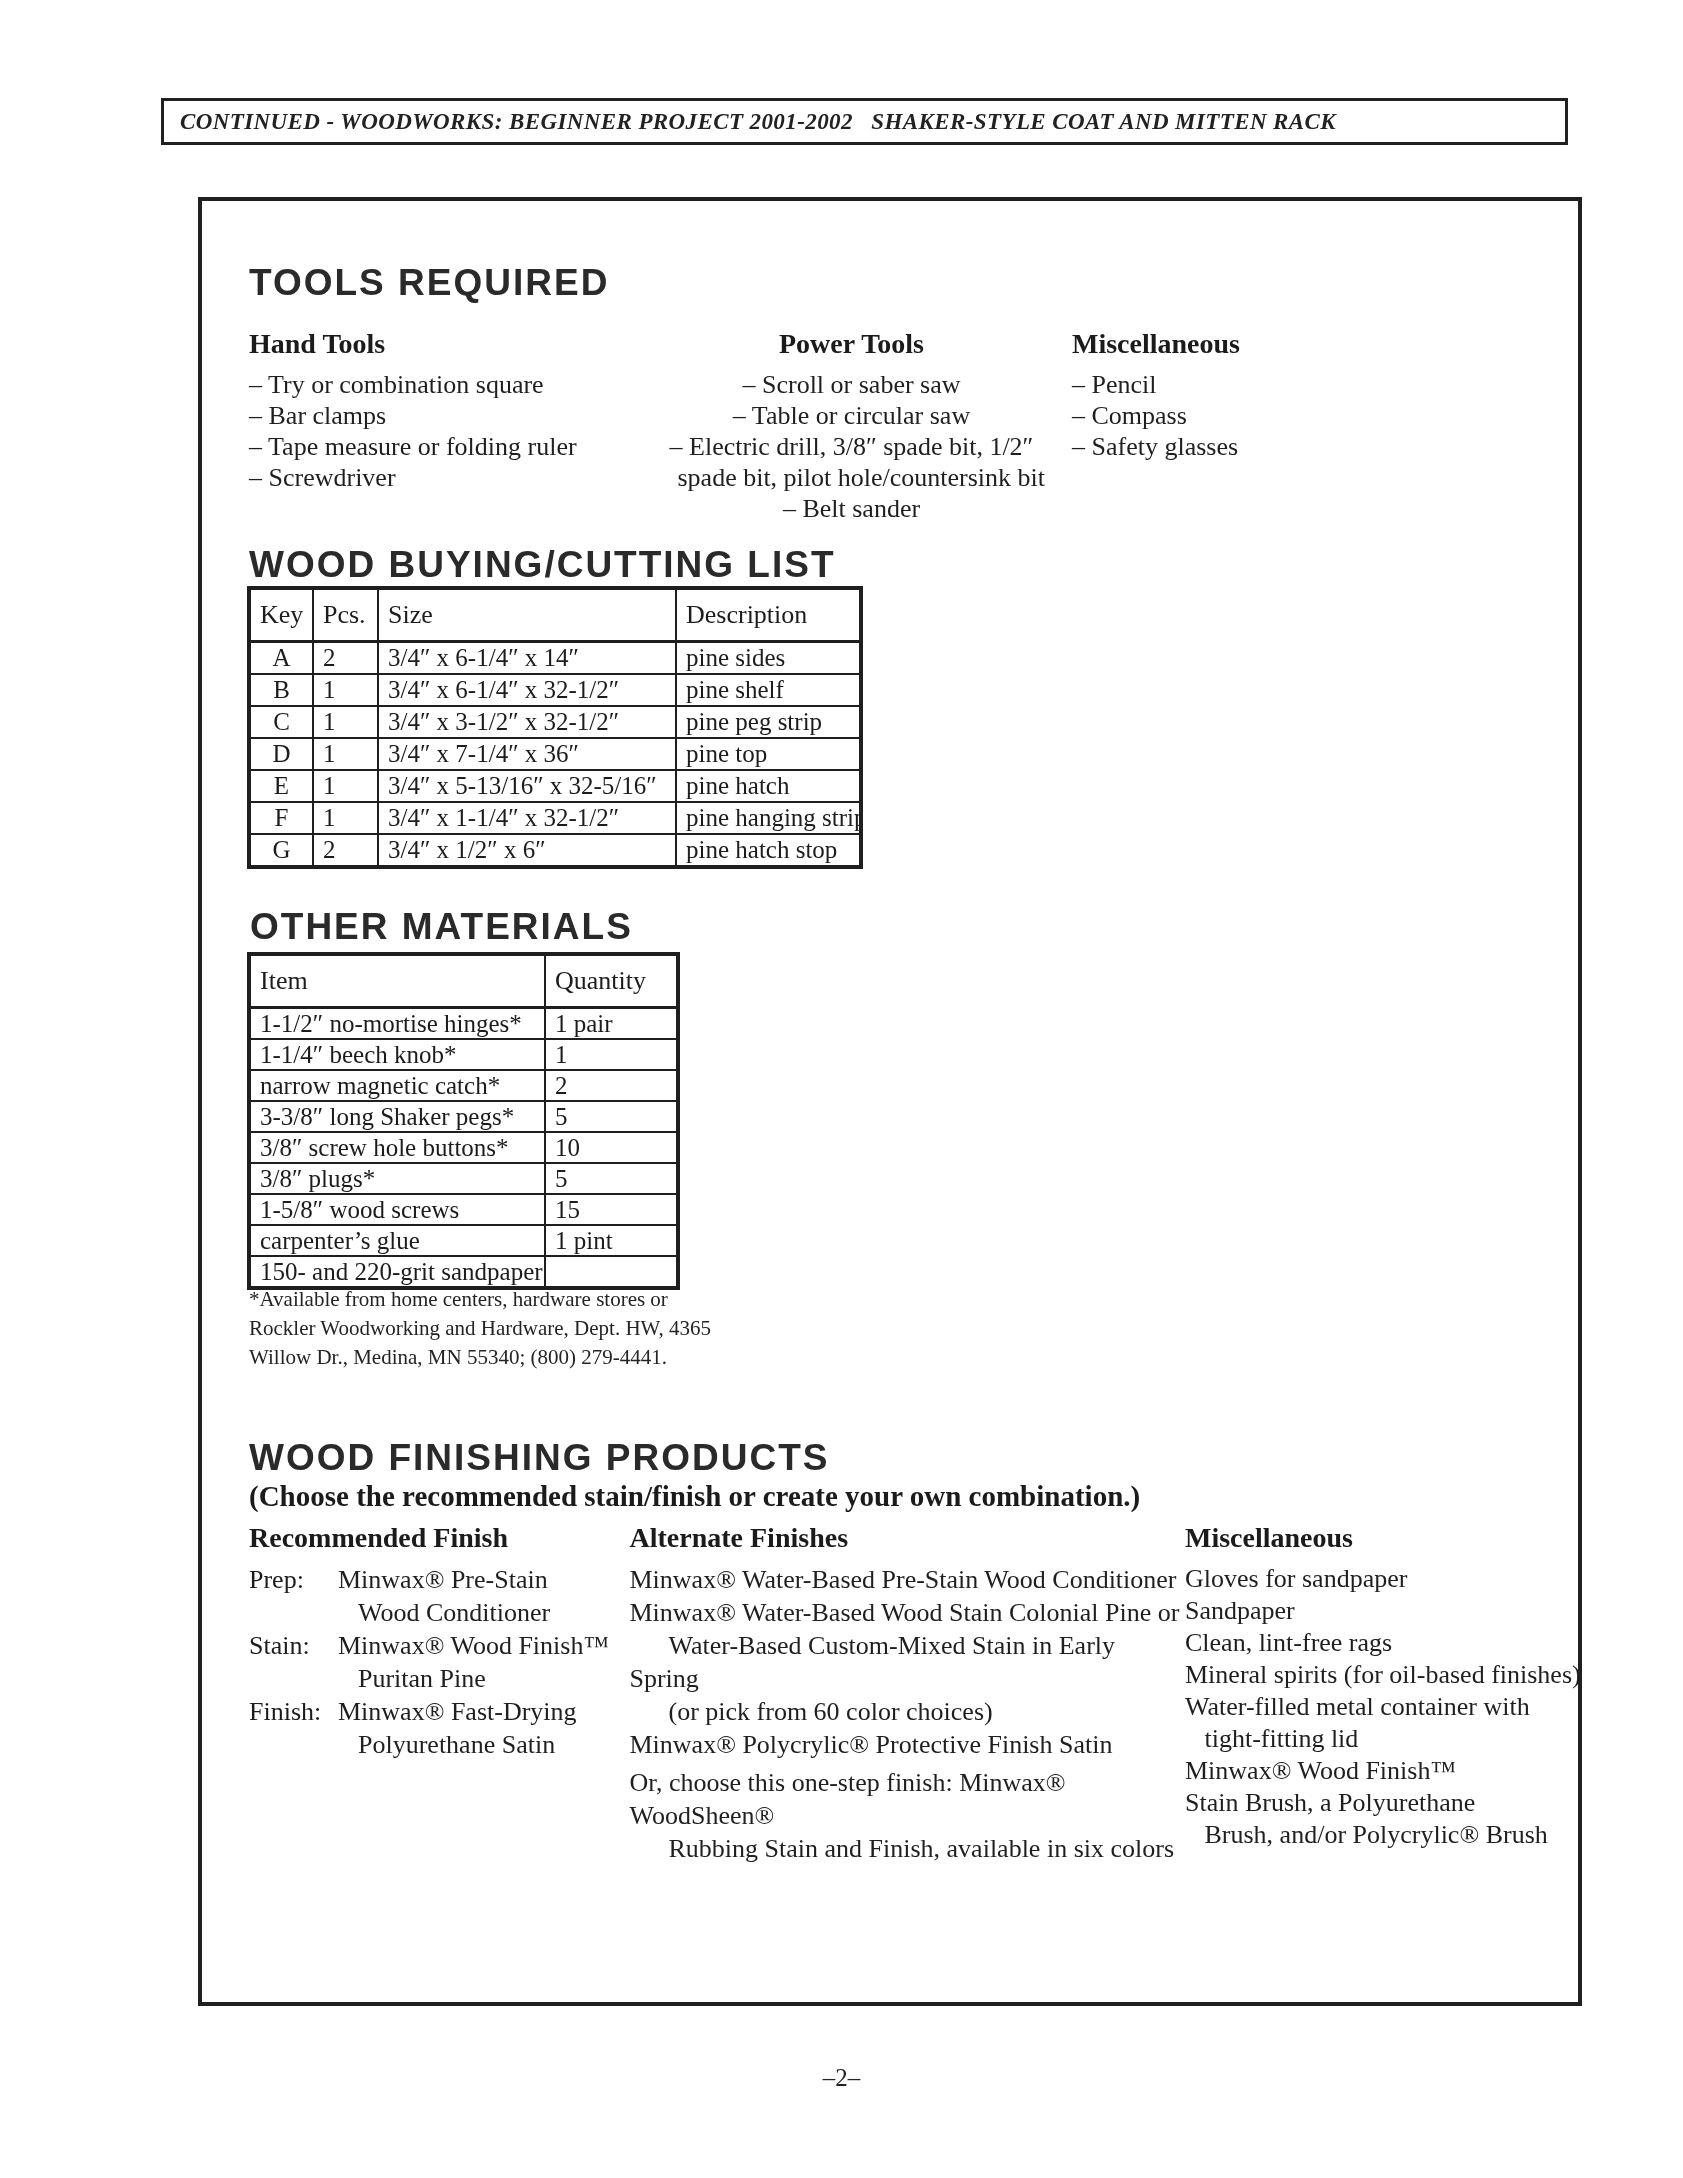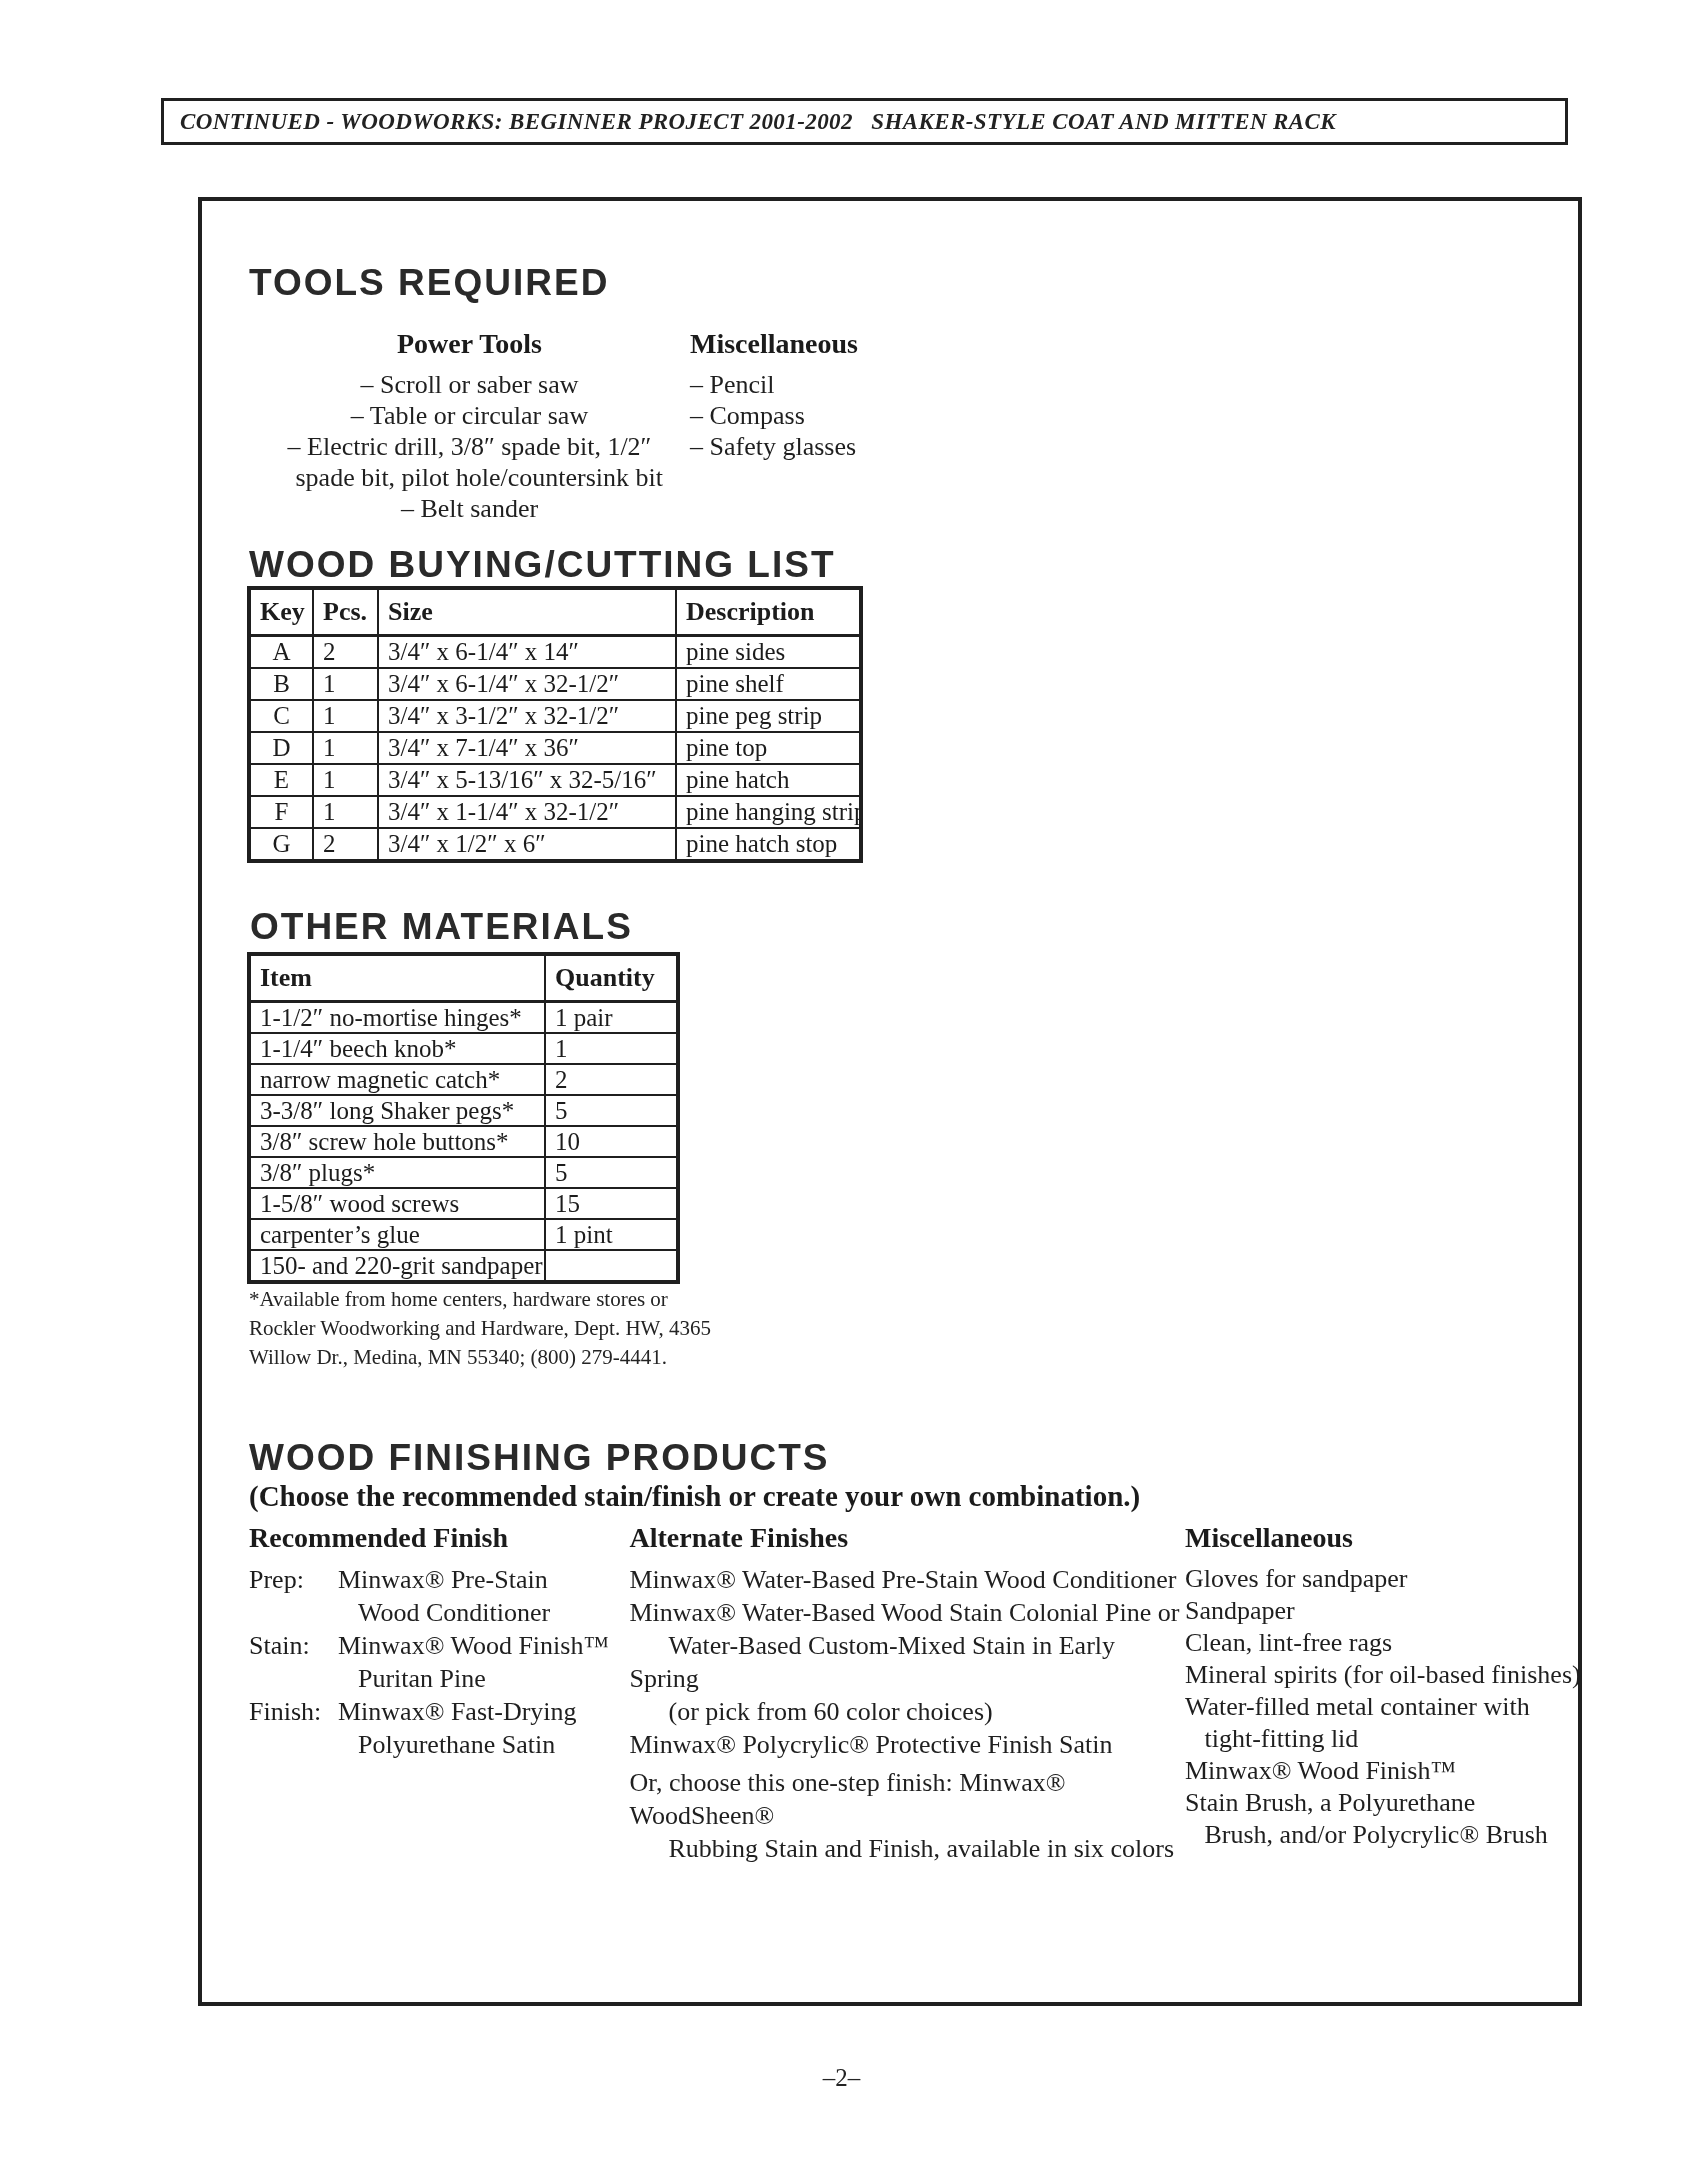--- a/index.html
+++ b/index.html
@@ -40,21 +40,21 @@
   .dtable { display:inline-block; border:4px solid #1f1f1f; background:#fff; }
   .trow { display:grid; }
   .wood .trow { grid-template-columns:61px 65px 298px 184px; }
   .mat  .trow { grid-template-columns:293px 132px; }
   .tc {
     display:flex; align-items:center; padding:0 9px; box-sizing:border-box;
     font-size:25px; height:30px; white-space:nowrap; overflow:hidden;
   }
   .mat .tc { height:29px; }
   .thead { border-bottom:3px solid #1f1f1f; }
-  .thead .tc { font-weight:bold; font-size:26px; height:44px; }
+  .thead .tc { font-weight:normal; font-size:26px; height:50px; }
   .tc + .tc { border-left:2px solid #1f1f1f; }
   .tbody .trow + .trow { border-top:2px solid #1f1f1f; }
   .tc.center { justify-content:center; padding:0 2px; }
   
   .footnote {
     font-size:21px; line-height:29px; white-space:pre-wrap; color:#242424;
   }
   .fin-subtitle { font-weight:bold; font-size:29px; color:#1b1b1b; }
   
   .rec-row { display:flex; }
@@ -73,20 +73,30 @@
 
   <div class="header-bar">
     <span class="header-text">CONTINUED - WOODWORKS: BEGINNER PROJECT 2001-2002   SHAKER-STYLE COAT AND MITTEN RACK</span>
   </div>
 
   <div class="main-box">
 
     <div class="abs big-title" style="left:47px; top:61px;">TOOLS REQUIRED</div>
 
     <div class="abs cols" style="left:47px; top:127px; width:1287px;">
+      <div style="width:382px;">
+        <div class="col-heading">Hand Tools</div>
+        <div>
+
+        <div class="body-line">– Try or combination square</div>
+            <div class="body-line">– Bar clamps</div>
+            <div class="body-line">– Tape measure or folding ruler</div>
+            <div class="body-line">– Screwdriver</div>
+          </div>
+      </div>
       <div style="width:441px;text-align:center;">
         <div class="col-heading">Power Tools</div>
         <div>
 
         <div class="body-line">– Scroll or saber saw</div>
             <div class="body-line">– Table or circular saw</div>
             <div class="body-line">– Electric drill, 3/8″ spade bit, 1/2″
    spade bit, pilot hole/countersink bit</div>
             <div class="body-line">– Belt sander</div>
           </div>

